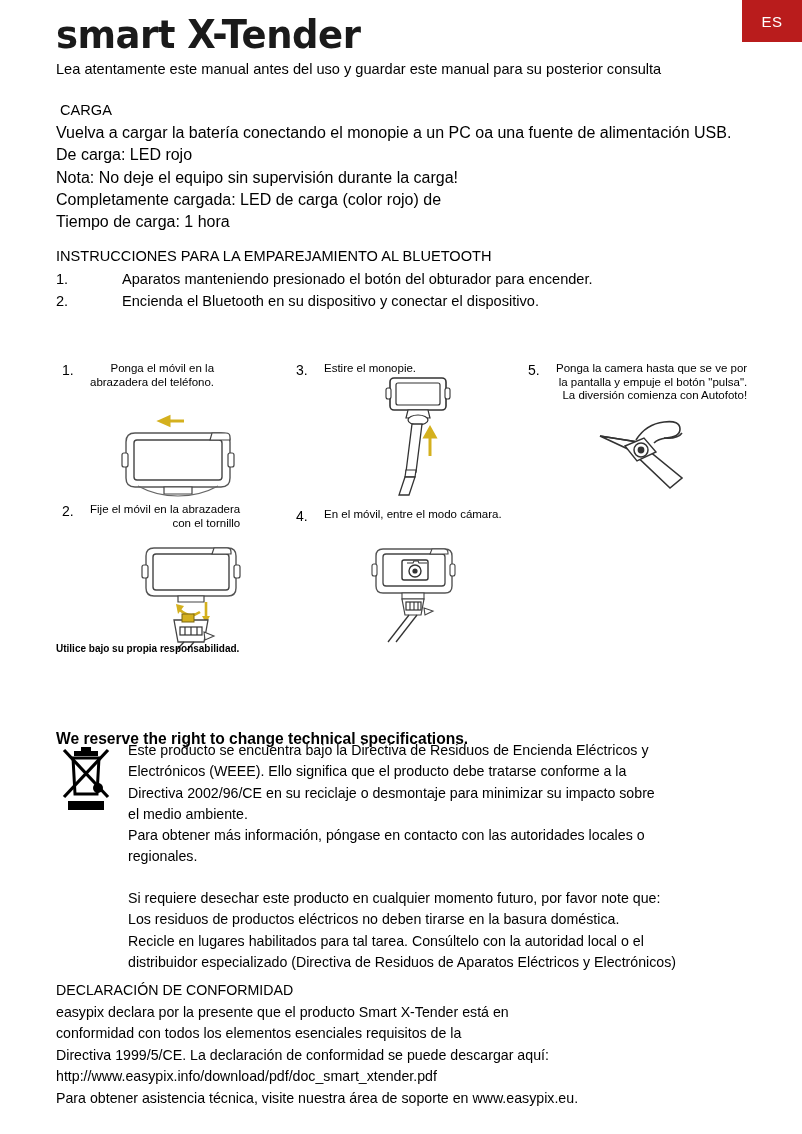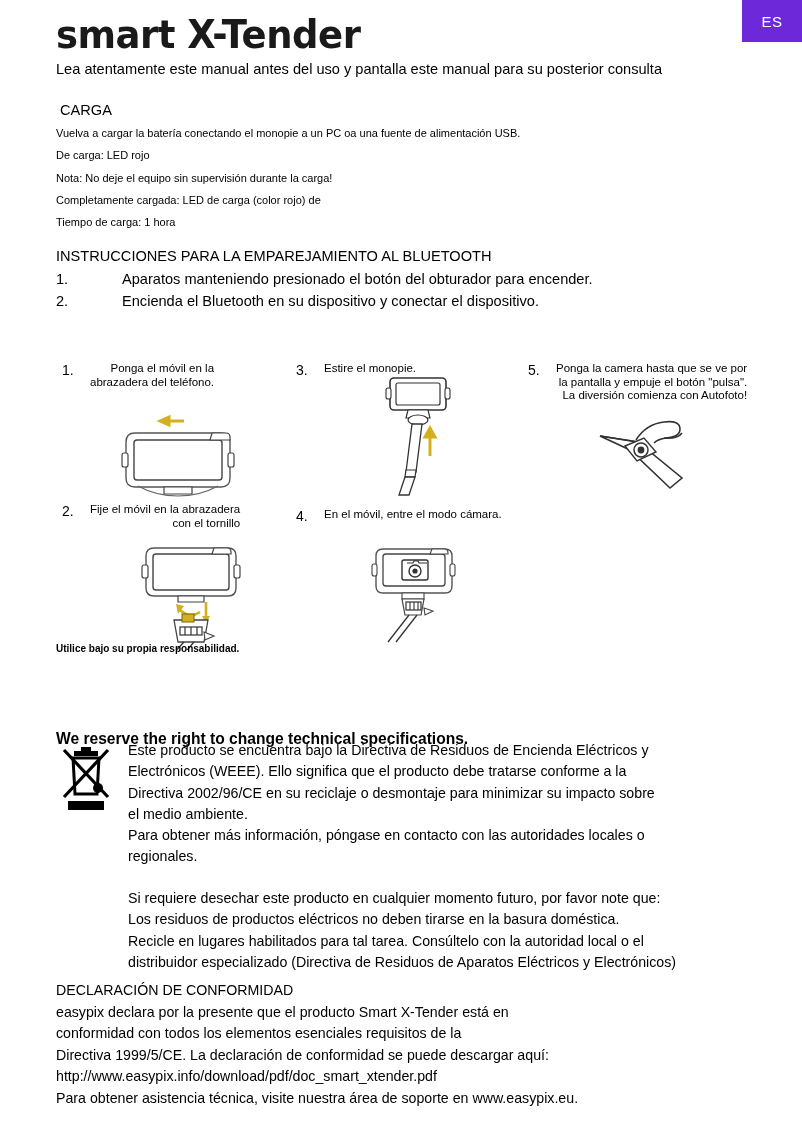--- a/index.html
+++ b/index.html
@@ -16,21 +16,21 @@
     overflow: hidden;
   }
 
   
   .lang-badge {
     position: absolute;
     top: 0;
     right: 0;
     width: 60px;
     height: 42px;
-    background: #6d28d9;
+    background: #b91c1c;
     color: #ffffff;
     font-size: 15px;
     display: flex;
     align-items: center;
     justify-content: center;
     letter-spacing: 0.5px;
   }
 
   
   .brand {
@@ -49,21 +49,21 @@
 
   
   .tline {
     position: absolute;
     font-size: 14.6px;
     line-height: 19px;
     white-space: nowrap;
   }
   .block {
     position: absolute;
-    font-size: 11px;
+    font-size: 16px;
     line-height: 22.3px;
   }
   .block div { white-space: nowrap; }
 
   .numlist {
     position: absolute;
     font-size: 14.6px;
     line-height: 22.3px;
   }
   .numrow { display: flex; white-space: nowrap; }
@@ -113,21 +113,21 @@
 </style>
 </head>
 <body>
 
 <div class="lang-badge">
   <span>ES</span>
 </div>
 
 <div class="brand">smart X-Tender</div>
 
-<div class="tline" style="left:56px; top:60px;">Lea atentamente este manual antes del uso y pantalla este manual para su posterior consulta</div>
+<div class="tline" style="left:56px; top:60px;">Lea atentamente este manual antes del uso y guardar este manual para su posterior consulta</div>
 
 <div class="tline" style="left:60px; top:101px;">CARGA</div>
 <div class="block" style="left:56px; top:122px;">
   <div>Vuelva a cargar la batería conectando el monopie a un PC oa una fuente de alimentación USB.</div>
   <div>De carga: LED rojo</div>
   <div>Nota: No deje el equipo sin supervisión durante la carga!</div>
   <div>Completamente cargada: LED de carga (color rojo) de</div>
   <div>Tiempo de carga: 1 hora</div>
 </div>
 

